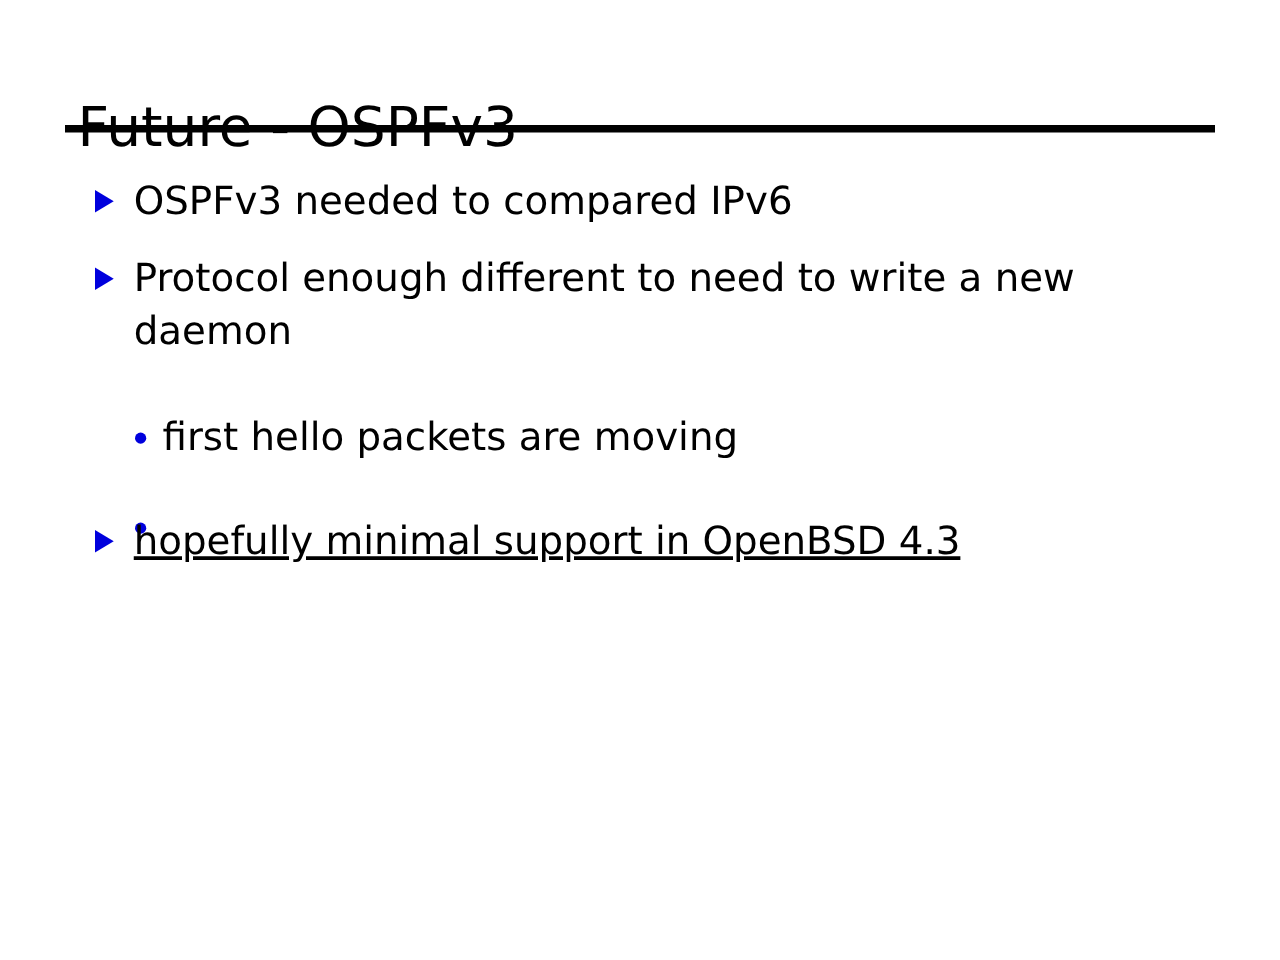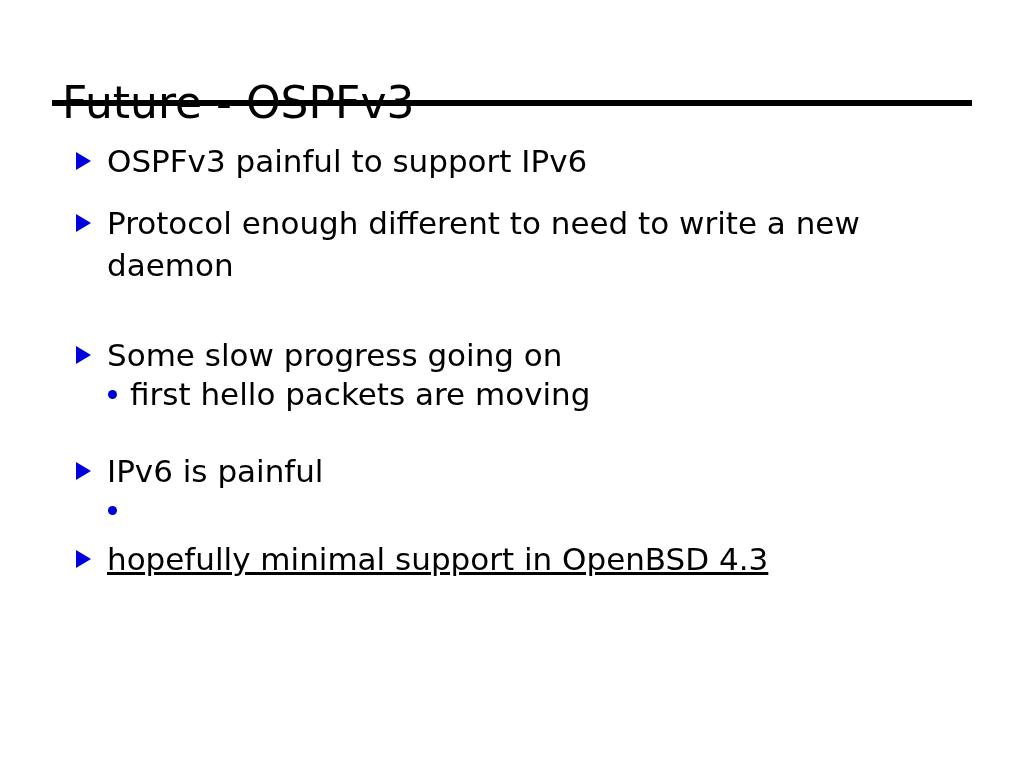--- a/index.html
+++ b/index.html
@@ -118,49 +118,41 @@
 
   <h1 class="slide-title">Future - OSPFv3</h1>
 
   <div class="title-rule"></div>
 
   <div class="body-area">
 
     <div class="bullet-group g1">
       <div class="bullet-l1">
         <span class="marker"></span>
-        <span>OSPFv3 painful to support IPv6</span>
+        <span>OSPFv3 needed to compared IPv6</span>
       </div>
     </div>
 
     <div class="bullet-group g2">
       <div class="bullet-l1">
         <span class="marker"></span>
         <span>Protocol enough different to need to write a new daemon</span>
       </div>
     </div>
 
     <div class="bullet-group g3">
-      <div class="bullet-l1">
-        <span class="marker"></span>
-        <span>Some slow progress going on</span>
-      </div>
       <div class="sub-list">
         <div class="bullet-l2">
           <span class="marker-dot"></span>
           <span>first hello packets are moving</span>
         </div>
       </div>
     </div>
 
     <div class="bullet-group g4">
-      <div class="bullet-l1">
-        <span class="marker"></span>
-        <span>IPv6 is painful</span>
-      </div>
       <div class="sub-list">
         <div class="bullet-l2">
           <span class="marker-dot"></span>
         </div>
       </div>
     </div>
 
     <div class="bullet-group g5">
       <div class="bullet-l1">
         <span class="marker"></span>

